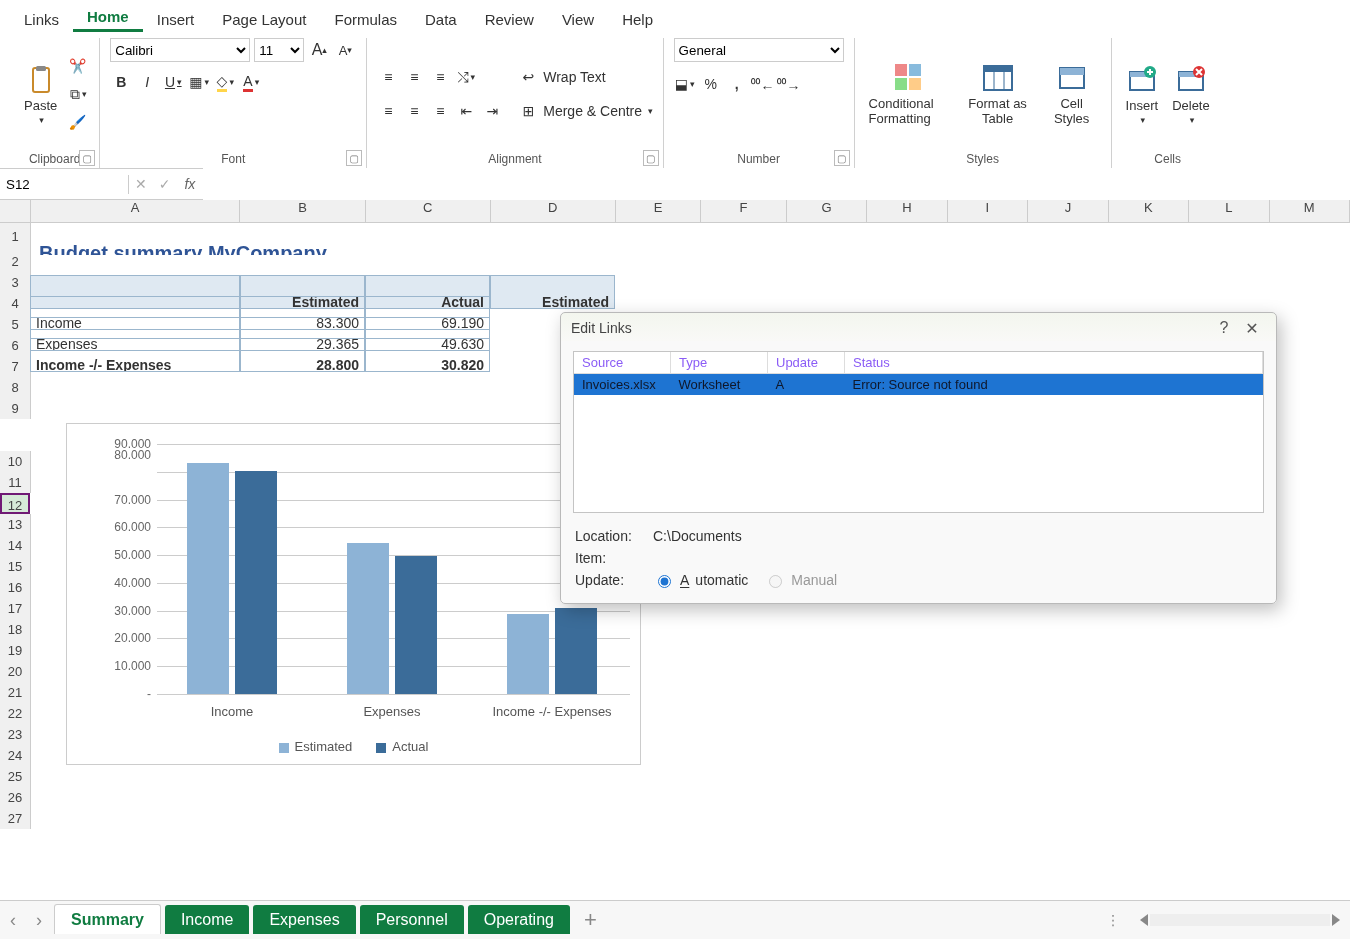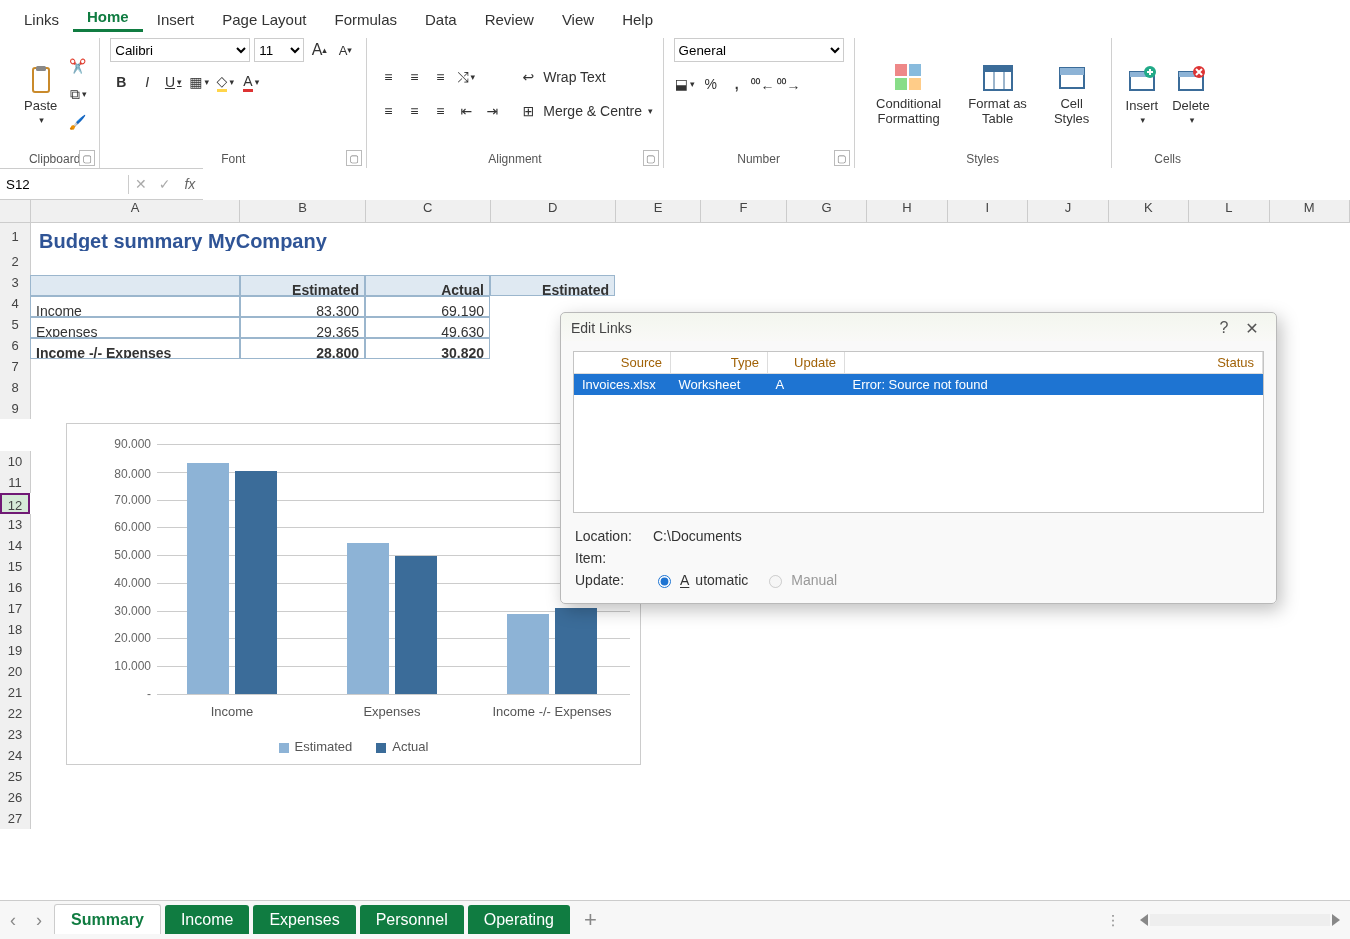--- a/index.html
+++ b/index.html
@@ -28,21 +28,21 @@
 .fxbar .fxicon{padding:0 8px;font-style:italic;color:#666}
 .fxbar .fxinput{flex:1;border:none;outline:none;height:100%}
 .fxbar .tick,.fxbar .cross{padding:0 6px;color:#aaa}
 
 .grid{position:relative;flex:1}
 .colheads{display:flex;height:22px;background:#f0f0f0;border-bottom:1px solid #ccc}
 .colheads div{border-right:1px solid #ccc;text-align:center;font-size:13px;color:#444}
 .rowidx{background:#f0f0f0;border-right:1px solid #ccc;text-align:center;font-size:13px;color:#444;height:21px;line-height:21px}
 .rowidx.sel{background:#d6ead8;border:2px solid #701a75;box-sizing:border-box}
 .cells{position:relative}
-.cell{position:absolute;border-right:1px solid #e3e3e3;border-bottom:1px solid #e3e3e3;box-sizing:border-box;height:21px;line-height:21px;padding:4px 5px;font-size:14px;overflow:hidden;white-space:nowrap}
+.cell{position:absolute;border-right:1px solid #e3e3e3;border-bottom:1px solid #e3e3e3;box-sizing:border-box;height:21px;line-height:21px;padding:16px 5px;font-size:14px;overflow:hidden;white-space:nowrap}
 .title-cell{color:#2f5496;font-size:20px;font-weight:600;border:none}
 .hdr{background:#dfe9f2;border:1px solid #9bb6cd;font-weight:600;text-align:right}
 .hdr-left{text-align:left}
 .datacell{border:1px solid #9bb6cd}
 .datacell.left{text-align:left}
 .datacell.right{text-align:right}
 .datacell.bold{font-weight:700}
 
 :root{--cA:210px;--cB:125px;--cC:125px;--cD:125px}
 
@@ -71,22 +71,22 @@
 .sheettabs .hscroll::before{left:-10px;border-right:8px solid #888}
 .sheettabs .hscroll::after{right:-10px;border-left:8px solid #888}
 
 .dialog{position:absolute;left:560px;top:312px;width:715px;border:1px solid #b9b9b9;border-radius:5px;background:linear-gradient(#f3f6ee,#f9f9f7 28px,#f9f9f9 28px);box-shadow:4px 6px 18px rgba(0,0,0,.25);font-size:14px}
 .dialog .titlebar{display:flex;align-items:center;height:30px;padding:0 10px}
 .dialog .titlebar .t{flex:1;color:#444}
 .dialog .titlebar .help,.dialog .titlebar .close{width:28px;text-align:center;font-size:16px;color:#555;cursor:default}
 .dialog-body{display:flex;padding:8px 12px 10px 12px;gap:12px}
 .link-list{flex:1;border:1px solid #c4c4c4;background:#fff;height:160px;overflow:auto}
 .link-list table{width:100%;border-collapse:collapse;font-size:13px}
-.link-list th{text-align:right;padding:3px 8px;border-right:1px solid #ddd;border-bottom:1px solid #ddd;font-weight:400;color:#a16207;background:#fff}
-.link-list td{padding:3px 8px;color:#ffffff;background:#1e74d2}
+.link-list th{text-align:left;padding:3px 8px;border-right:1px solid #ddd;border-bottom:1px solid #ddd;font-weight:400;color:#8b5cf6;background:#fff}
+.link-list td{padding:3px 8px;color:#0f172a;background:#1e74d2}
 .dlg-btns{display:flex;flex-direction:column;gap:8px;width:120px}
 .dlg-btns button,button.dlg-btn{height:30px;background:#fff;border:1px solid #c4c4c4;border-radius:3px;font-size:14px;cursor:default}
 button.dlg-btn.primary{border-color:#2268c2}
 .u{text-decoration:underline;text-underline-offset:2px}
 .dialog-lower{padding:2px 14px 12px 14px;font-size:14px;color:#333}
 .dialog-lower .row{display:flex;align-items:center;gap:16px;padding:3px 0}
 .dialog-lower .lab{width:62px;color:#333}
 .radio{display:flex;align-items:center;gap:6px}
 .radio input{accent-color:#1e74d2}
 .dialog-footer{display:flex;justify-content:space-between;padding:4px 14px 14px 14px}
@@ -210,21 +210,21 @@
 
   <div class="group">
     <div class="group-body">
       <div class="big-btn">
         <svg viewBox="0 0 32 32">
             <rect x="2" y="2" width="12" height="12" fill="#e88"></rect>
             <rect x="16" y="2" width="12" height="12" fill="#8bd"></rect>
             <rect x="2" y="16" width="12" height="12" fill="#8d8"></rect>
             <rect x="16" y="16" width="12" height="12" fill="#fc8"></rect>
           </svg>
-        <span style="width:80px;text-align:center">Conditional Formatting</span>
+        <span style="width:80px;">Conditional Formatting</span>
       </div>
       <div class="big-btn">
         <svg viewBox="0 0 32 32">
             <rect x="2" y="4" width="28" height="24" fill="#fff" stroke="#3b6c99" stroke-width="2"></rect>
             <rect x="2" y="4" width="28" height="6" fill="#3b6c99"></rect>
             <line x1="12" y1="4" x2="12" y2="28" stroke="#3b6c99"></line>
             <line x1="22" y1="4" x2="22" y2="28" stroke="#3b6c99"></line>
           </svg>
         <span style="width:70px;text-align:center">Format as Table</span>
       </div>
@@ -359,21 +359,21 @@
             <div class="axis-label" style="right: 489px; top: 179.667px;">30.000</div>
             <div class="gridline" style="top: 158.889px;"></div>
             <div class="axis-label" style="right: 489px; top: 151.889px;">40.000</div>
             <div class="gridline" style="top: 131.111px;"></div>
             <div class="axis-label" style="right: 489px; top: 124.111px;">50.000</div>
             <div class="gridline" style="top: 103.333px;"></div>
             <div class="axis-label" style="right: 489px; top: 96.3333px;">60.000</div>
             <div class="gridline" style="top: 75.5556px;"></div>
             <div class="axis-label" style="right: 489px; top: 68.5556px;">70.000</div>
             <div class="gridline" style="top: 47.7778px;"></div>
-            <div class="axis-label" style="right: 489px; top: 43px;">80.000</div>
+            <div class="axis-label" style="right: 489px; top: 24px;">80.000</div>
             <div class="gridline" style="top: 20px;"></div>
             <div class="axis-label" style="right: 489px; top: 13px;">90.000</div>
             <div class="bar est" style="left: 120px; height: 231.389px;"></div>
             <div class="bar act" style="left: 168px; height: 223.472px;"></div>
             <div class="catlabel" style="left: 90px; width: 150px; bottom: 45px;">Income</div>
             <div class="bar est" style="left: 280px; height: 151.389px;"></div>
             <div class="bar act" style="left: 328px; height: 137.861px;"></div>
             <div class="catlabel" style="left: 250px; width: 150px; bottom: 45px;">Expenses</div>
             <div class="bar est" style="left: 440px; height: 80px;"></div>
             <div class="bar act" style="left: 488px; height: 85.6111px;"></div>

